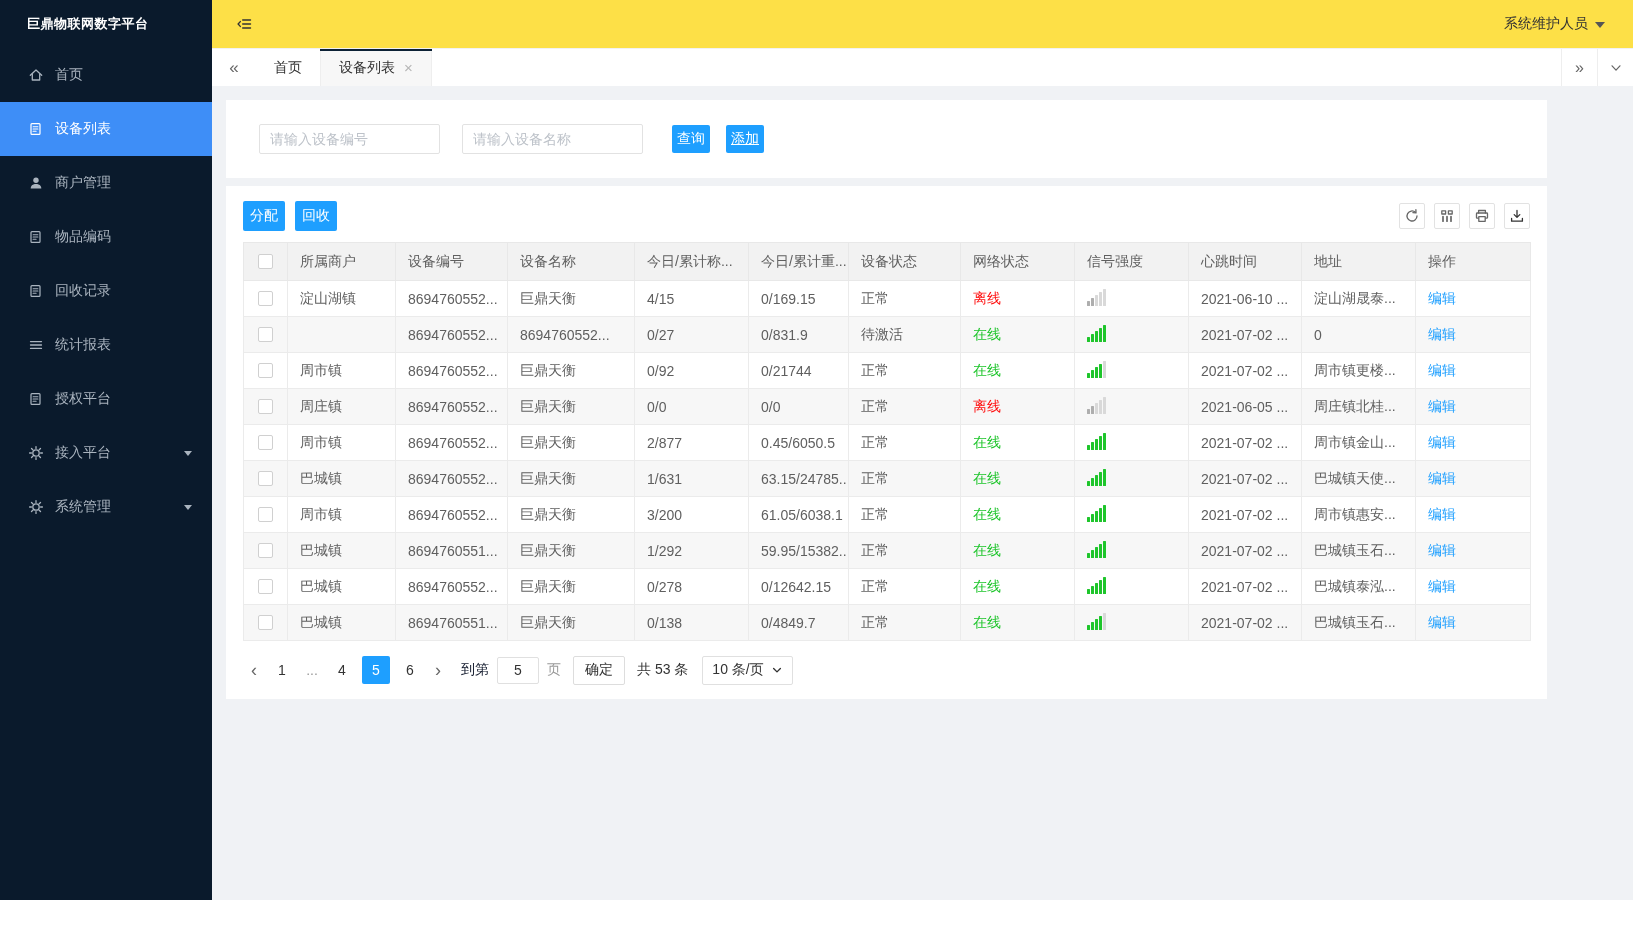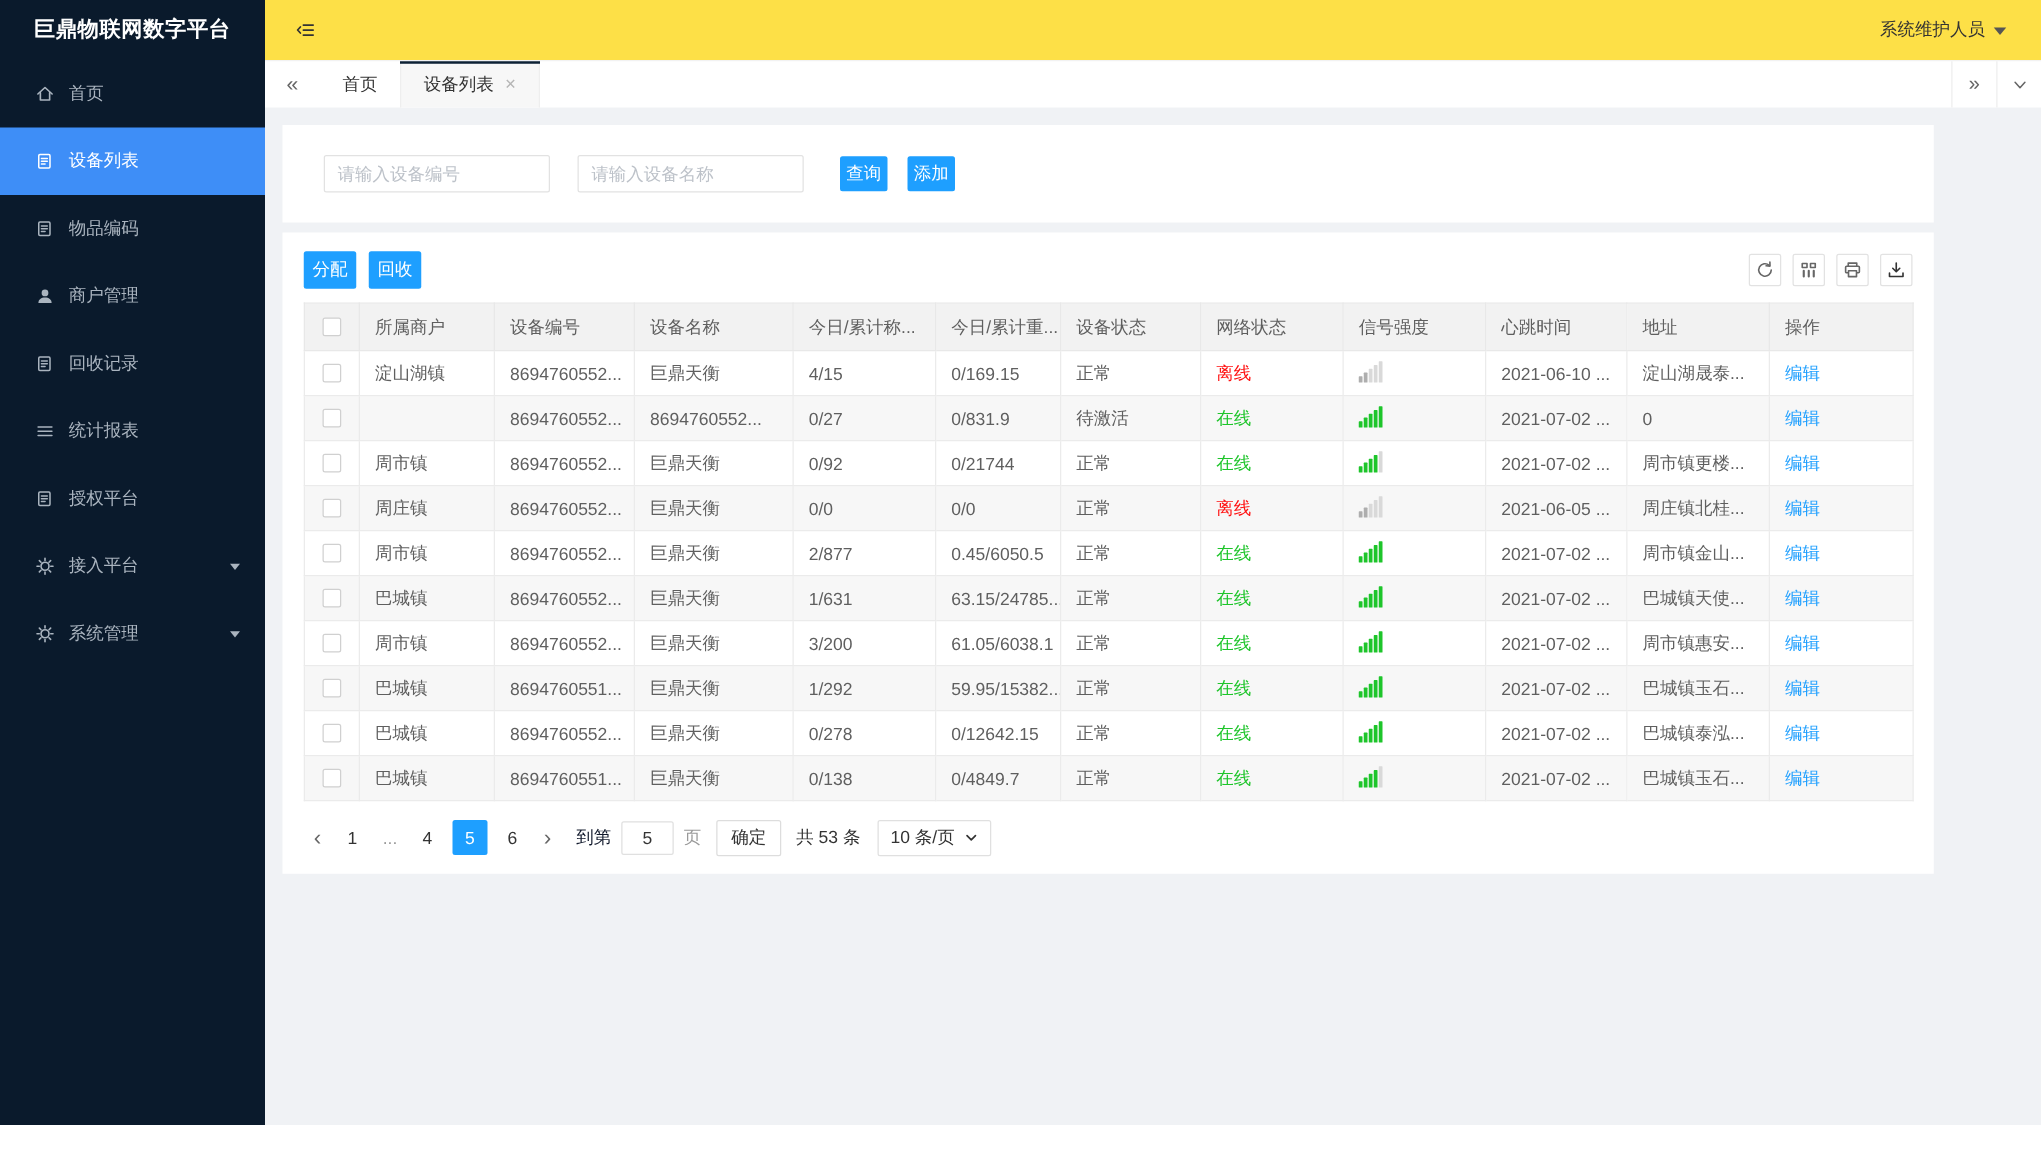--- a/index.html
+++ b/index.html
@@ -2,21 +2,21 @@
 <html style="--accent: #1E9FFF; --sidebar-bg: #0a1a2c; --sidebar-active: #3e8ef7; --online-green: #1ec52b; --offline-red: #ff1010;"><head>
 <meta charset="utf-8">
 <style>
   * { margin:0; padding:0; box-sizing:border-box; }
   html,body { width:1633px; height:937px; background:#fff;
     font-family:"Liberation Sans","DejaVu Sans",sans-serif; }
   .page { display:flex; width:1633px; height:900px; overflow:hidden; background:#f0f2f5; }
 
   
   .sidebar { width:212px; flex:0 0 212px; background:var(--sidebar-bg,#0a1a2c); color:#aab4bf; }
-  .logo { height:48px; line-height:48px; padding-left:27px; color:#fff; font-size:17px; font-weight:bold; letter-spacing:.5px; white-space:nowrap; }
+  .logo { height:48px; line-height:48px; padding-left:27px; color:#fff; font-size:13px; font-weight:bold; letter-spacing:.5px; white-space:nowrap; }
   .side-item { height:54px; display:flex; align-items:center; padding:0 20px 0 27px; font-size:14px; cursor:pointer; }
   .side-item.active { background:var(--sidebar-active,#3e8ef7); color:#fff; }
   .side-icon { width:17px; height:16px; margin-right:11px; display:inline-flex; align-items:center; justify-content:center; }
   .side-icon svg { display:block; }
   .side-caret { margin-left:auto; width:0; height:0; border:4px solid transparent; border-top:5px solid #aab4bf; transform:translateY(2px); }
 
   
   .main { flex:1; display:flex; flex-direction:column; min-width:0; }
   .topbar { height:48px; background:#fde047; display:flex; align-items:center; padding:0 28px 0 24px; flex:0 0 48px; }
   .collapse-btn { color:#333; cursor:pointer; display:inline-flex; }
@@ -35,21 +35,21 @@
 
   
   .content { flex:1; padding:14px 0 0 14px; overflow:hidden; }
   .card { background:#fff; width:1321px; }
   .search-card { height:78px; display:flex; align-items:center; padding:0 33px; margin-bottom:8px; }
   .s-input { width:181px; height:30px; border:1px solid #e2e2e2; border-radius:2px; padding:0 10px; font-size:14px; color:#333; outline:none; }
   .s-input::placeholder { color:#bdc2c9; }
   .s-input + .s-input { margin-left:22px; }
   .btn-blue { background:var(--accent,#1E9FFF); color:#fff; border:none; border-radius:2px; height:28px; padding:0 5px; font-size:14px; cursor:pointer; font-family:inherit; }
   .search-card .btn-blue { margin-left:29px; }
-  .search-card .btn-blue + .btn-blue { margin-left:16px; }
+  .search-card .btn-blue + .btn-blue { margin-left:16px;text-decoration:underline; }
 
   .table-card { padding:15px 17px 0 17px; }
   .tc-toolbar { display:flex; align-items:center; margin-bottom:11px; }
   .tc-toolbar .btn-blue { height:30px; padding:0 7px; }
   .tc-toolbar .btn-blue + .btn-blue { margin-left:10px; }
   .icon-btns { margin-left:auto; display:flex; gap:9px; }
   .icon-btn { width:26px; height:26px; border:1px solid #e2e2e2; border-radius:2px; background:#fff; display:flex; align-items:center; justify-content:center; color:#666; cursor:pointer; }
   .icon-btn:last-child { color:#333; }
 
   table { border-collapse:collapse; table-layout:fixed; width:100%; font-size:14px; color:#5f5f5f; }
@@ -99,36 +99,36 @@
             <svg width="15" height="16" viewBox="0 0 16 16" fill="none" stroke="currentColor" stroke-width="1.3" stroke-linecap="round" stroke-linejoin="round">
               <rect x="3.2" y="2.3" width="9.6" height="11.4" rx="1"></rect>
               <path d="M5.5 5.6 H10.5 M5.5 8 H10.5 M5.5 10.4 H8.6"></path>
             </svg>
           </span>
     <span class="side-label">设备列表</span>
 
   </div>
   <div class="side-item">
     <span class="side-icon">
+            <svg width="16" height="16" viewBox="0 0 16 16">
+              <circle cx="8" cy="5.3" r="2.7" fill="currentColor"></circle>
+              <path d="M2.7 13.4 C2.7 10.5 5 9 8 9 C11 9 13.3 10.5 13.3 13.4 Z" fill="currentColor"></path>
+            </svg>
+          </span>
+    <span class="side-label">商户管理</span>
+
+  </div>
+  <div class="side-item">
+    <span class="side-icon">
             <svg width="15" height="16" viewBox="0 0 16 16" fill="none" stroke="currentColor" stroke-width="1.3" stroke-linecap="round" stroke-linejoin="round">
               <rect x="3.2" y="2.3" width="9.6" height="11.4" rx="1"></rect>
               <path d="M5.5 5.6 H10.5 M5.5 8 H10.5 M5.5 10.4 H8.6"></path>
             </svg>
           </span>
     <span class="side-label">物品编码</span>
-
-  </div>
-  <div class="side-item">
-    <span class="side-icon">
-            <svg width="16" height="16" viewBox="0 0 16 16">
-              <circle cx="8" cy="5.3" r="2.7" fill="currentColor"></circle>
-              <path d="M2.7 13.4 C2.7 10.5 5 9 8 9 C11 9 13.3 10.5 13.3 13.4 Z" fill="currentColor"></path>
-            </svg>
-          </span>
-    <span class="side-label">商户管理</span>
 
   </div>
   <div class="side-item">
     <span class="side-icon">
             <svg width="15" height="16" viewBox="0 0 16 16" fill="none" stroke="currentColor" stroke-width="1.3" stroke-linecap="round" stroke-linejoin="round">
               <rect x="3.2" y="2.3" width="9.6" height="11.4" rx="1"></rect>
               <path d="M5.5 5.6 H10.5 M5.5 8 H10.5 M5.5 10.4 H8.6"></path>
             </svg>
           </span>
     <span class="side-label">回收记录</span>

